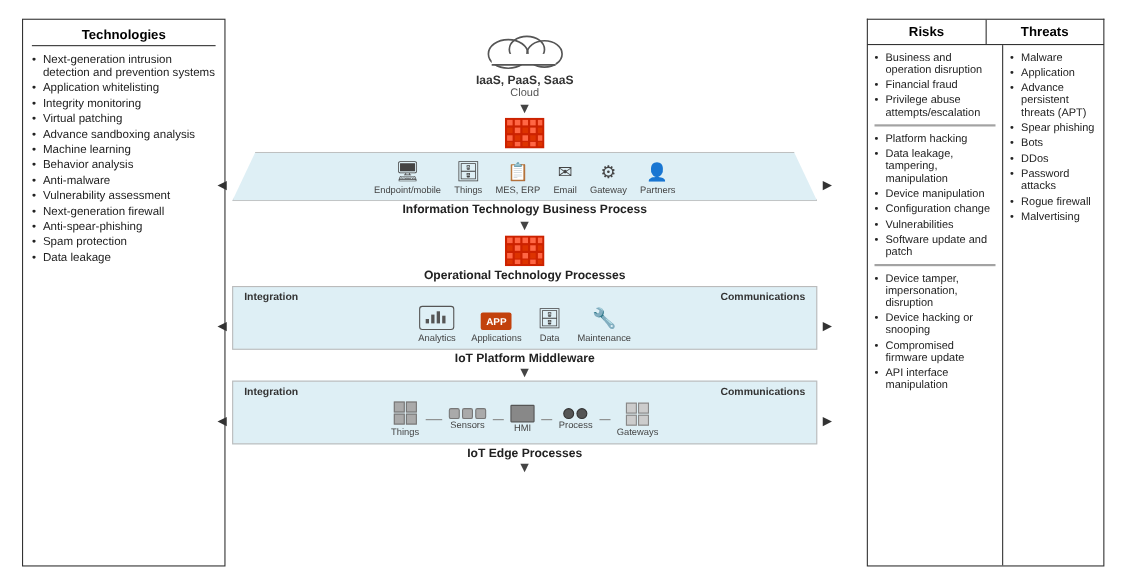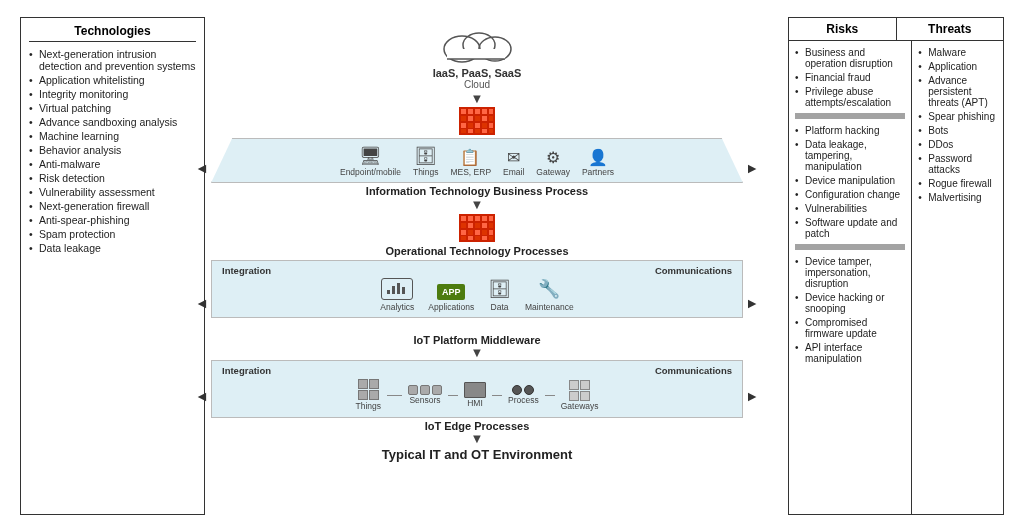--- a/index.html
+++ b/index.html
@@ -109,21 +109,21 @@
       border-right: 1.5px solid #333;
       padding: 4px 6px;
     }
 
     .threats-col {
       flex: 1;
       padding: 4px 6px;
     }
 
     .risks-group {
-      border-bottom: 6px solid #a3a3a3;
+      border-bottom: 2px solid #a3a3a3;
       padding-bottom: 4px;
       margin-bottom: 4px;
     }
     .risks-group:last-child {
       border-bottom: none;
       margin-bottom: 16px;
     }
 
     .risks-col ul, .threats-col ul {
       list-style: none;
@@ -155,21 +155,20 @@
       <h3>Technologies</h3>
       <ul>
         <li>Next-generation intrusion detection and prevention systems</li>
         <li>Application whitelisting</li>
         <li>Integrity monitoring</li>
         <li>Virtual patching</li>
         <li>Advance sandboxing analysis</li>
         <li>Machine learning</li>
         <li>Behavior analysis</li>
         <li>Anti-malware</li>
-        <li>Risk detection</li>
         <li>Vulnerability assessment</li>
         <li>Next-generation firewall</li>
         <li>Anti-spear-phishing</li>
         <li>Spam protection</li>
         <li>Data leakage</li>
       </ul>
     </div>
 
     <div style="flex:1; display:flex; flex-direction:column; position:relative; gap:2px;">
 
@@ -291,34 +290,34 @@
                 <svg width="22" height="14" viewBox="0 0 22 14">
                     <rect x="1" y="9" width="3" height="4" fill="#555"></rect>
                     <rect x="6" y="5" width="3" height="8" fill="#555"></rect>
                     <rect x="11" y="2" width="3" height="11" fill="#555"></rect>
                     <rect x="16" y="6" width="3" height="7" fill="#555"></rect>
                   </svg>
               </div>
               <div style="font-size:8.5px;color:#444;">Analytics</div>
             </div>
             <div class="layer-item">
-              <div style="background:#4d7c0f;color:white;font-size:9px;font-weight:bold;padding:3px 5px;border-radius:2px;margin-bottom:2px;">APP</div>
+              <div style="background:#c2410c;color:white;font-size:9px;font-weight:bold;padding:3px 5px;border-radius:2px;margin-bottom:2px;">APP</div>
               <div style="font-size:8.5px;color:#444;">Applications</div>
             </div>
             <div class="layer-item">
               <div style="font-size:18px;margin-bottom:2px;">🗄</div>
               <div style="font-size:8.5px;color:#444;">Data</div>
             </div>
             <div class="layer-item">
               <div style="font-size:18px;margin-bottom:2px;">🔧</div>
               <div style="font-size:8.5px;color:#444;">Maintenance</div>
             </div>
           </div>
         </div>
-        <div style="font-size:11px;font-weight:bold;text-align:center;color:#222;margin-top:16px;">IoT Platform Middleware</div>
+        <div style="font-size:11px;font-weight:bold;text-align:center;color:#222;margin-top:2px;">IoT Platform Middleware</div>
       </div>
 
       <div style="text-align:center;font-size:13px;color:#444;line-height:10px;">▼</div>
 
       <div style="position:relative;width:100%;">
         <div style="position:absolute;left:-16px;top:50%;transform:translateY(-50%);font-size:14px;color:#333;font-weight:bold;">◄</div>
         <div style="position:absolute;right:-16px;top:50%;transform:translateY(-50%);font-size:14px;color:#333;font-weight:bold;">►</div>
         <div style="background:rgba(173,216,230,0.4);border:1px solid #bbb;padding:4px 10px 3px;">
           <div style="display:flex;justify-content:space-between;font-size:9.5px;font-weight:bold;color:#333;">
             <span>Integration</span>
@@ -371,21 +370,20 @@
               </div>
               <span style="font-size:8.5px;color:#444;">Gateways</span>
             </div>
           </div>
         </div>
         <div style="font-size:11px;font-weight:bold;text-align:center;color:#222;margin-top:2px;">IoT Edge Processes</div>
       </div>
 
       <div style="text-align:center;font-size:13px;color:#444;line-height:10px;">▼</div>
 
-      <div style="font-size:13px;font-weight:bold;text-align:center;color:#222;margin-top:1px;">Typical IT and OT Environment</div>
     </div>
 
     <div class="right-panels">
 
       <div class="risks-threats-header">
         <div class="col-header">Risks</div>
         <div class="col-header">Threats</div>
       </div>
 
       <div class="risks-threats-body" style="flex:1;">

